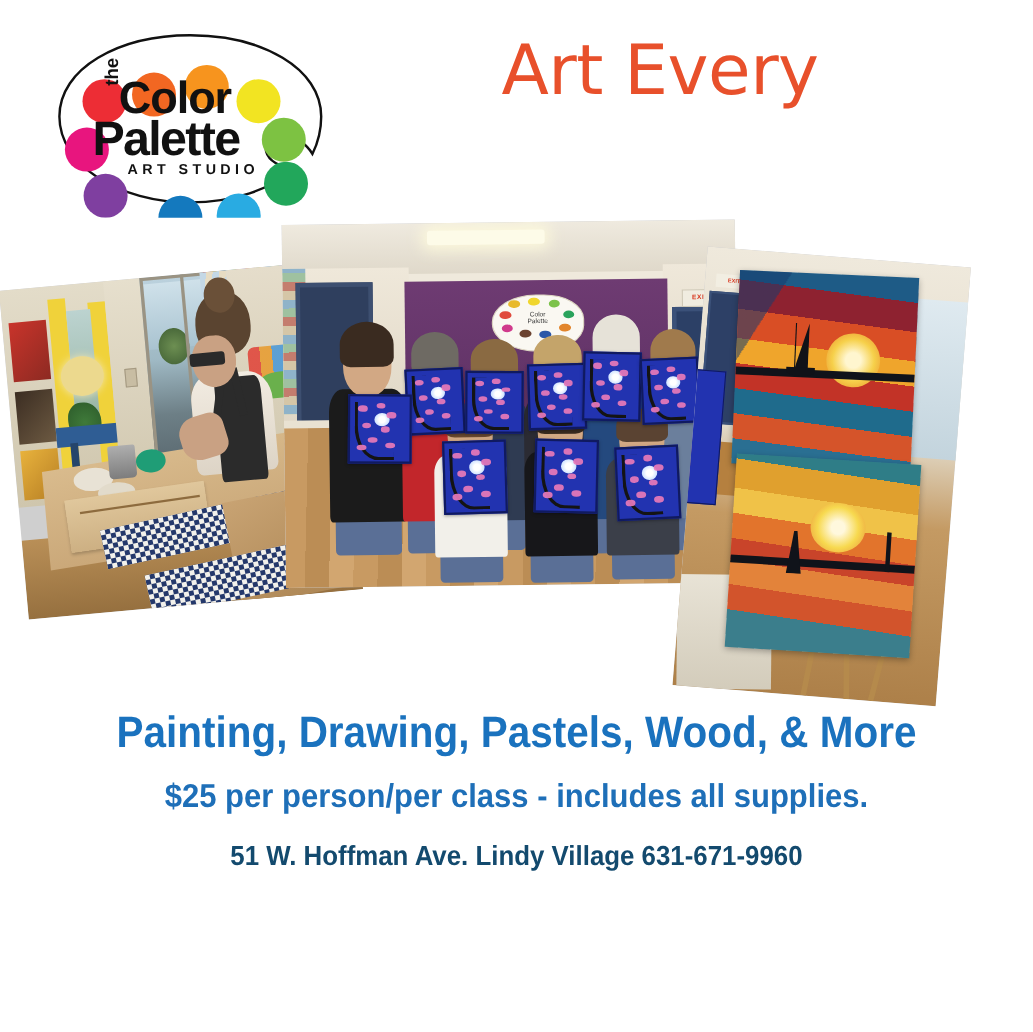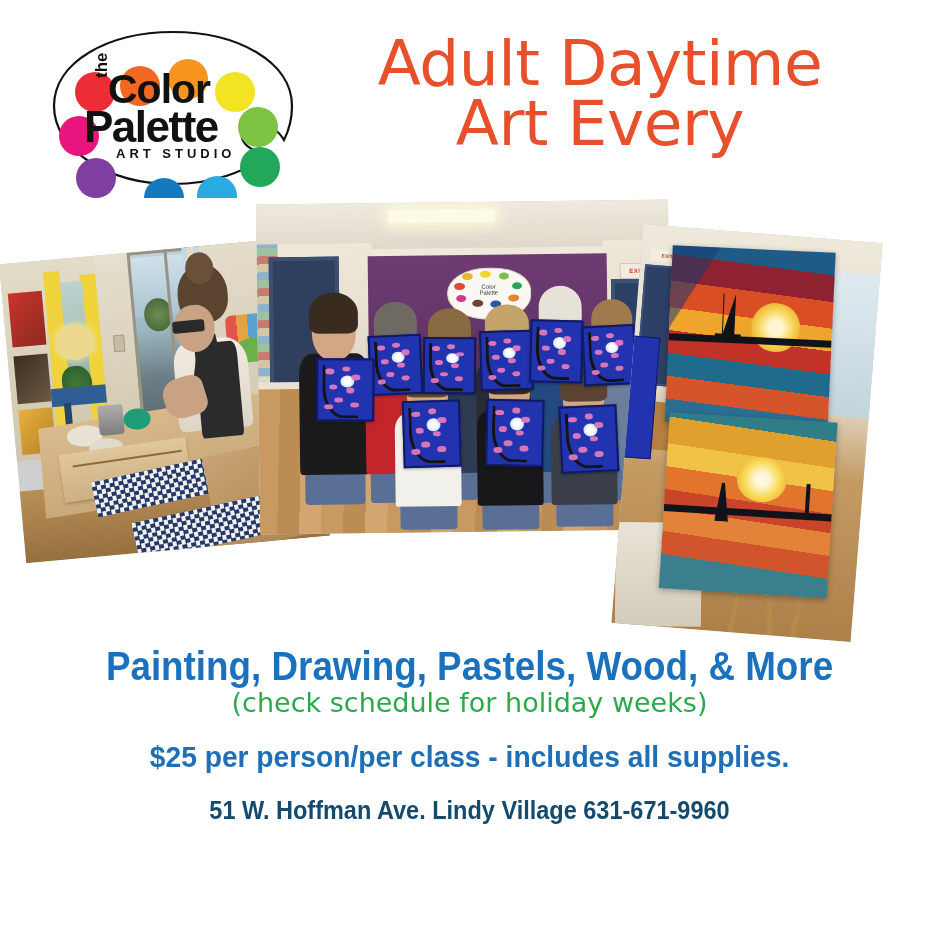--- a/index.html
+++ b/index.html
@@ -248,21 +248,20 @@
 
       <div style="position:absolute;left:52px;top:42px;width:175px;height:96px;pointer-events:none;">
         <span style="position:absolute;left:4px;top:10px;font-family:'Liberation Sans',sans-serif;font-weight:bold;font-size:17px;color:#111;transform:rotate(-90deg);transform-origin:0 0;display:block;">the</span>
         <span style="position:absolute;left:20px;top:-2px;font-family:'Liberation Sans',sans-serif;font-weight:bold;font-size:41px;color:#111;letter-spacing:-1px;">Color</span>
         <span style="position:absolute;left:-4px;top:34px;font-family:'Liberation Sans',sans-serif;font-weight:bold;font-size:44px;color:#111;letter-spacing:-1.5px;">Palette</span>
         <span style="position:absolute;left:28px;top:78px;font-family:'Liberation Sans',sans-serif;font-weight:bold;font-size:13px;color:#111;letter-spacing:4px;">ART STUDIO</span>
       </div>
     </div>
 
     <div class="title-block">
-      <div class="title-line" style="color:#E8502B">Adult Daytime</div>
       <div class="title-line" style="color:#E8502B">Art Every</div>
     </div>
   </div>
 
   <div class="collage">
 
     <div class="photo photo-left">
       <div class="inner">
         <div class="lp-wallL"></div>
         <div class="lp-art1"></div>
@@ -542,18 +541,17 @@
           <div class="horizon"></div>
           <div class="figure"></div>
           <div class="post"></div>
         </div>
       </div>
     </div>
   </div>
 
   <div class="footer">
     <div class="line-services" style="color:#1A72BE">Painting, Drawing, Pastels, Wood, &amp; More</div>
-    <div class="line-note" style="color:#2BA94B">(check schedule for holiday weeks)</div>
     <div class="line-price" style="color:#1E6FB8">$25 per person/per class - includes all supplies.</div>
     <div class="line-address" style="color:#134A6E">51 W. Hoffman Ave. Lindy Village   631-671-9960</div>
   </div>
 
 </div>
 
 </body></html>

